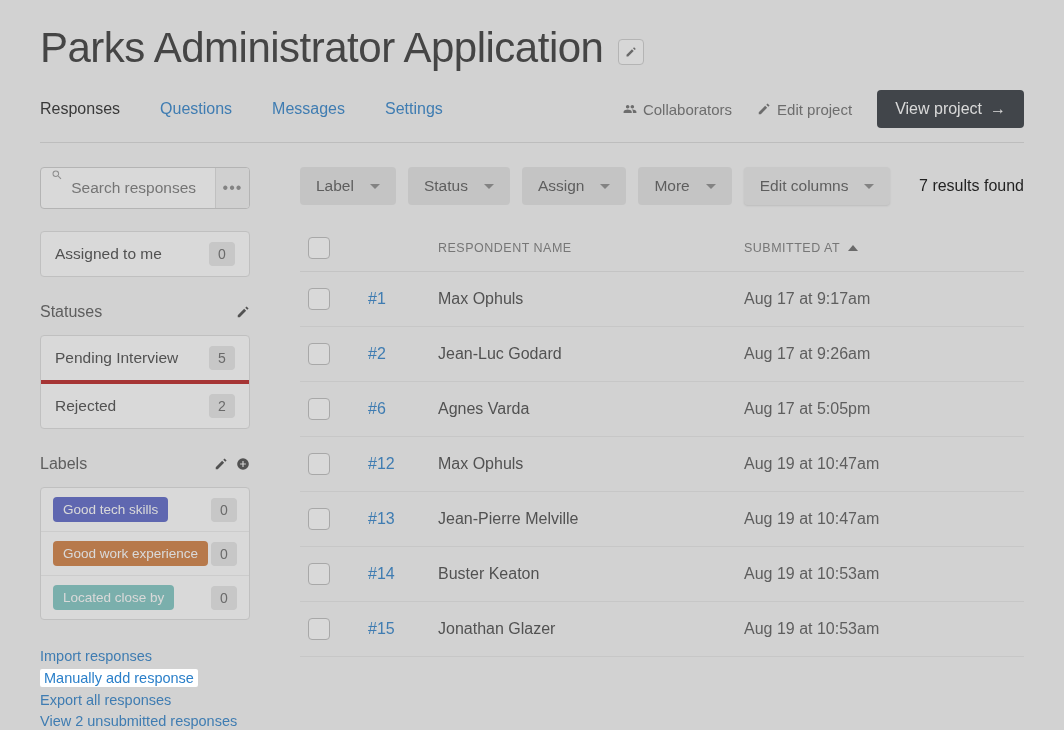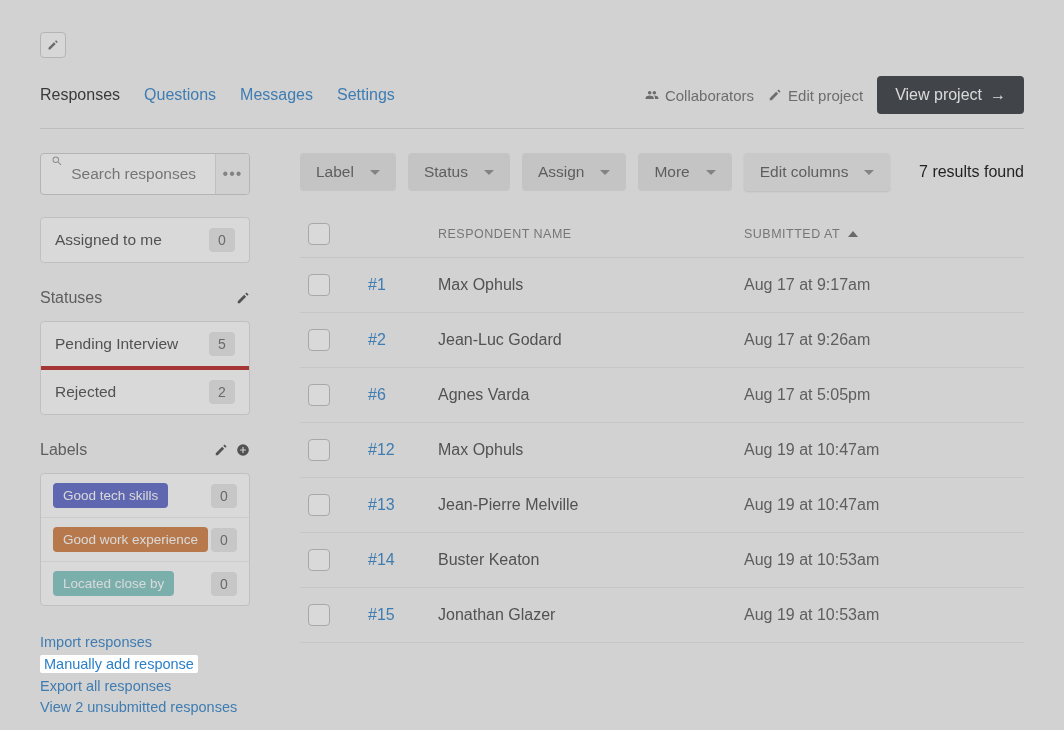--- a/index.html
+++ b/index.html
@@ -47,25 +47,25 @@
   .pencil-mini {
     width: 12px; height: 12px;
   }
   .nav-row {
     display: flex;
     align-items: center;
     margin-top: 18px;
     padding-bottom: 14px;
     border-bottom: 1px solid #d9d9d9;
   }
-  .tabs { display: flex; gap: 24px; }
+  .tabs { display: flex; gap: 40px; }
   .tab { font-size: 16px; cursor: pointer; }
   .tab.active { color: #222; font-weight: 500; }
   .tab.link { color: #2a7fc9; }
-  .nav-actions { margin-left: auto; display: flex; align-items: center; gap: 14px; }
+  .nav-actions { margin-left: auto; display: flex; align-items: center; gap: 25px; }
   .nav-link-dim { color: #6a6a6a; font-size: 15px; display: flex; align-items: center; gap: 6px; cursor: pointer; }
   .view-project-btn {
     background: #2d333a;
     color: #fff;
     border: none;
     border-radius: 4px;
     padding: 10px 18px;
     font-size: 16px;
     cursor: pointer;
     display: flex; align-items: center; gap: 8px;
@@ -242,20 +242,21 @@
     border-bottom: 6px solid #666;
     margin-left: 2px;
   }
 </style>
 </head>
 <body>
 
 <div class="container">
 
   <div class="title-row">
+    <h1 class="page-title">Parks Administrator Application</h1>
     <button class="edit-title-btn">
       <svg class="pencil-mini" viewBox="0 0 16 16">
           <path fill="#666" d="M12.1 1.6l2.3 2.3-1.5 1.5-2.3-2.3 1.5-1.5zM2 11.7l7.3-7.3 2.3 2.3L4.3 14H2v-2.3z"></path>
         </svg>
     </button>
   </div>
 
   <div class="nav-row">
     <div class="tabs">
       <span class="tab active">Responses</span>

